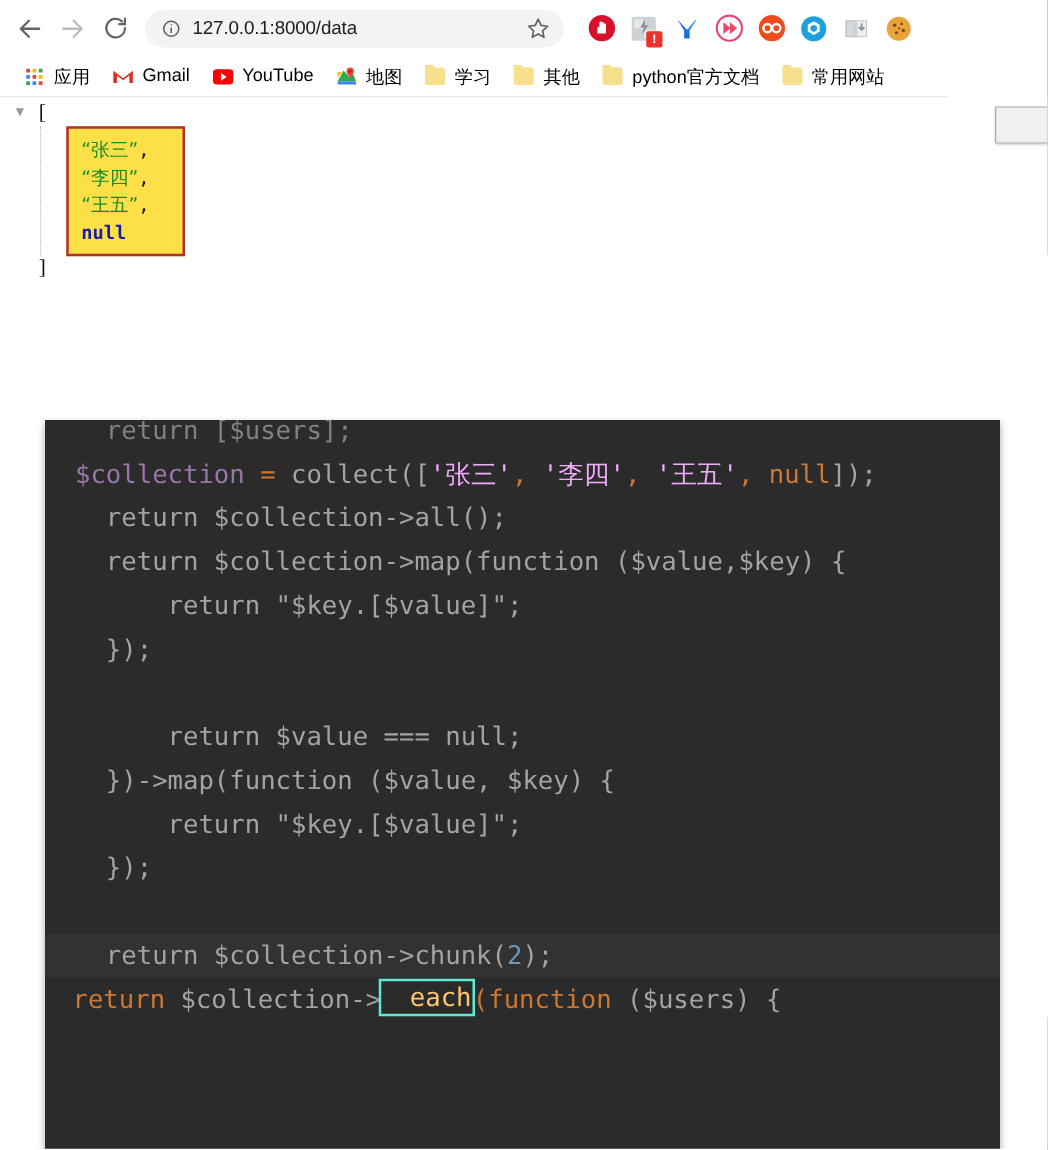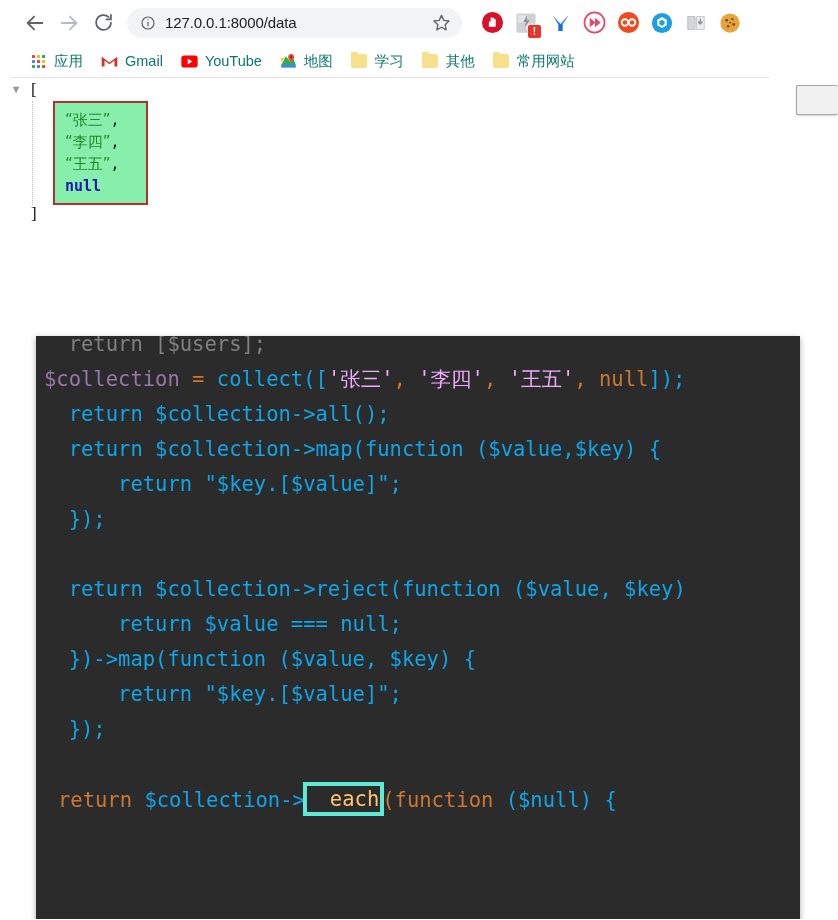--- a/index.html
+++ b/index.html
@@ -9,21 +9,20 @@
     background: #ffffff;
     font-family: "Liberation Sans", sans-serif;
     overflow: hidden;
   }
 
   
   #browser-chrome {
     width: 758px;
     background: #ffffff;
     position: relative;
-    margin-left: 11px;
   }
   #toolbar-row {
     height: 45px;
     display: flex;
     align-items: center;
     padding: 0 8px;
     gap: 2px;
   }
   .nav-btn {
     width: 32px; height: 32px;
@@ -106,21 +105,21 @@
     display: flex;
     align-items: center;
     height: 26px;
     padding: 0 9px;
     border-radius: 4px;
     gap: 7px;
     white-space: nowrap;
   }
   .bm-label {
     font-size: 14.5px;
-    color: #0f766e;
+    color: #000000;
   }
   .bm-ico { width: 17px; height: 17px; flex: 0 0 auto; display:flex; align-items:center; justify-content:center;}
   .folder-ico {
     width: 16px; height: 14px;
     background: #f7e08c;
     border-radius: 1px 2px 2px 2px;
     position: relative;
   }
   .folder-ico::before {
     content:"";
@@ -182,21 +181,21 @@
     position: absolute;
     left: 1px; top: 0px;
     width: 1px; height: 100%;
     border-left: 1px dotted #bcbcbc;
   }
   #json-red-box {
     border: 2px solid #b0312e;
     padding: 6px 26px 6px 10px;
     margin-left: 22px;
     display: inline-block;
-    background: #86efac;
+    background: #fde047;
   }
   .json-line { height: 22px; line-height: 22px; white-space: nowrap; }
   .json-string {
     color: #1a8c26;
     font-family: "DejaVu Sans", "Liberation Serif", serif;
     font-size: 15px;
   }
   .json-null {
     color: #1a1aaa;
     font-weight: bold;
@@ -234,36 +233,36 @@
     left: 0; top: -9px;
     width: 100%;
   }
   .code-line {
     height: 35px;
     line-height: 35px;
     white-space: pre;
     font-family: "DejaVu Sans Mono", "Liberation Mono", monospace;
     font-size: 20.5px;
     color: #a9b7c6;
-    padding-left: 8px;
+    padding-left: 24px;
     position: relative;
   }
   .code-line.hl { background: #323232; }
 
   .t-var     { color: #9876aa; }
   .t-kw      { color: #cc7832; }
   .t-str     { color: #f0abfc; }
   .t-num     { color: #6897bb; }
-  .t-plain   { color: #0ea5e9; }
+  .t-plain   { color: #a3a3a3; }
   .t-dim     { color: #808080; }
 
   #each-highlight {
     display: inline-block;
     color: #ffc66d;
-    border: 4px solid #5eead4;
+    border: 2px solid #5eead4;
     padding: 0 1px;
     line-height: 26px;
     margin: 0 -2px;
     vertical-align: 1px;
   }
 </style>
 </head>
 <body>
 
 <div id="browser-chrome">
@@ -438,20 +437,26 @@
       <span class="bm-label">学习</span>
     </div>
 
     <div class="bm-item">
       <span class="bm-ico">
           <span class="folder-ico"></span>
         </span>
       <span class="bm-label">其他</span>
     </div>
 
+    <div class="bm-item">
+      <span class="bm-ico">
+          <span class="folder-ico"></span>
+        </span>
+      <span class="bm-label">python官方文档</span>
+    </div>
 
     <div class="bm-item">
       <span class="bm-ico">
           <span class="folder-ico"></span>
         </span>
       <span class="bm-label">常用网站</span>
     </div>
 
   </div>
 </div>
@@ -491,23 +496,23 @@
 
   <div id="code-block">
     <div id="code-scroll">
         <div class="code-line"><span class="t-dim">  return [$users];</span></div>
         <div class="code-line"><span class="t-var">$collection</span><span class="t-plain"> </span><span class="t-kw">=</span><span class="t-plain"> collect([</span><span class="t-str">'张三'</span><span class="t-kw">,</span><span class="t-plain"> </span><span class="t-str">'李四'</span><span class="t-kw">,</span><span class="t-plain"> </span><span class="t-str">'王五'</span><span class="t-kw">,</span><span class="t-plain"> </span><span class="t-kw">null</span><span class="t-plain">]);</span></div>
         <div class="code-line"><span class="t-plain">  return $collection-&gt;all();</span></div>
         <div class="code-line"><span class="t-plain">  return $collection-&gt;map(function ($value,$key) {</span></div>
         <div class="code-line"><span class="t-plain">      return "$key.[$value]";</span></div>
         <div class="code-line"><span class="t-plain">  });</span></div>
         <div class="code-line"><span class="t-plain"></span></div>
-        <div class="code-line"><span class="t-plain">  return $collection-&gt;reject(function ($value, $key)</span></div>
         <div class="code-line"><span class="t-plain">      return $value === null;</span></div>
         <div class="code-line"><span class="t-plain">  })-&gt;map(function ($value, $key) {</span></div>
         <div class="code-line"><span class="t-plain">      return "$key.[$value]";</span></div>
         <div class="code-line"><span class="t-plain">  });</span></div>
         <div class="code-line"><span class="t-plain"></span></div>
-        <div class="code-line" style="padding-left: 0px; text-indent: 22px;"><span class="t-kw">return</span><span class="t-plain"> $collection-&gt;</span><span id="each-highlight">each</span><span class="t-kw">(</span><span class="t-kw">function</span><span class="t-plain"> (</span><span class="t-plain">$null</span><span class="t-plain">) {</span></div>
+        <div class="code-line hl"><span class="t-plain">  return $collection-&gt;chunk(</span><span class="t-num">2</span><span class="t-plain">);</span></div>
+        <div class="code-line" style="padding-left: 0px; text-indent: 22px;"><span class="t-kw">return</span><span class="t-plain"> $collection-&gt;</span><span id="each-highlight">each</span><span class="t-kw">(</span><span class="t-kw">function</span><span class="t-plain"> (</span><span class="t-plain">$users</span><span class="t-plain">) {</span></div>
       </div>
   </div>
 
 </div>
 
 </body></html>

